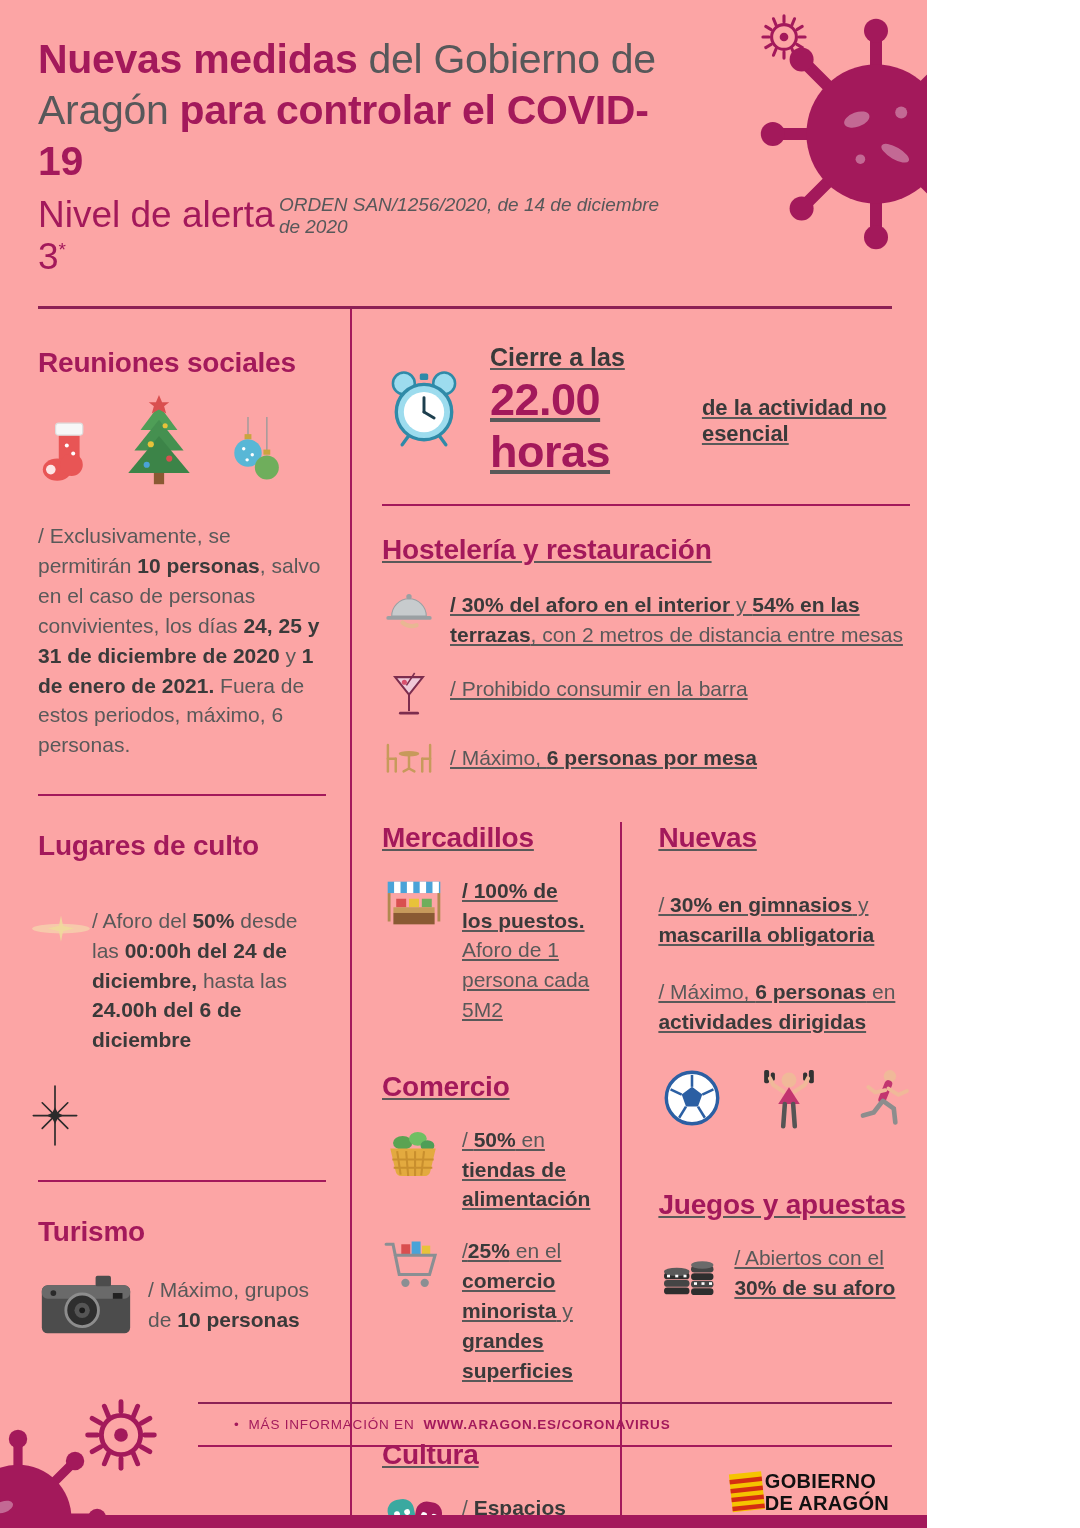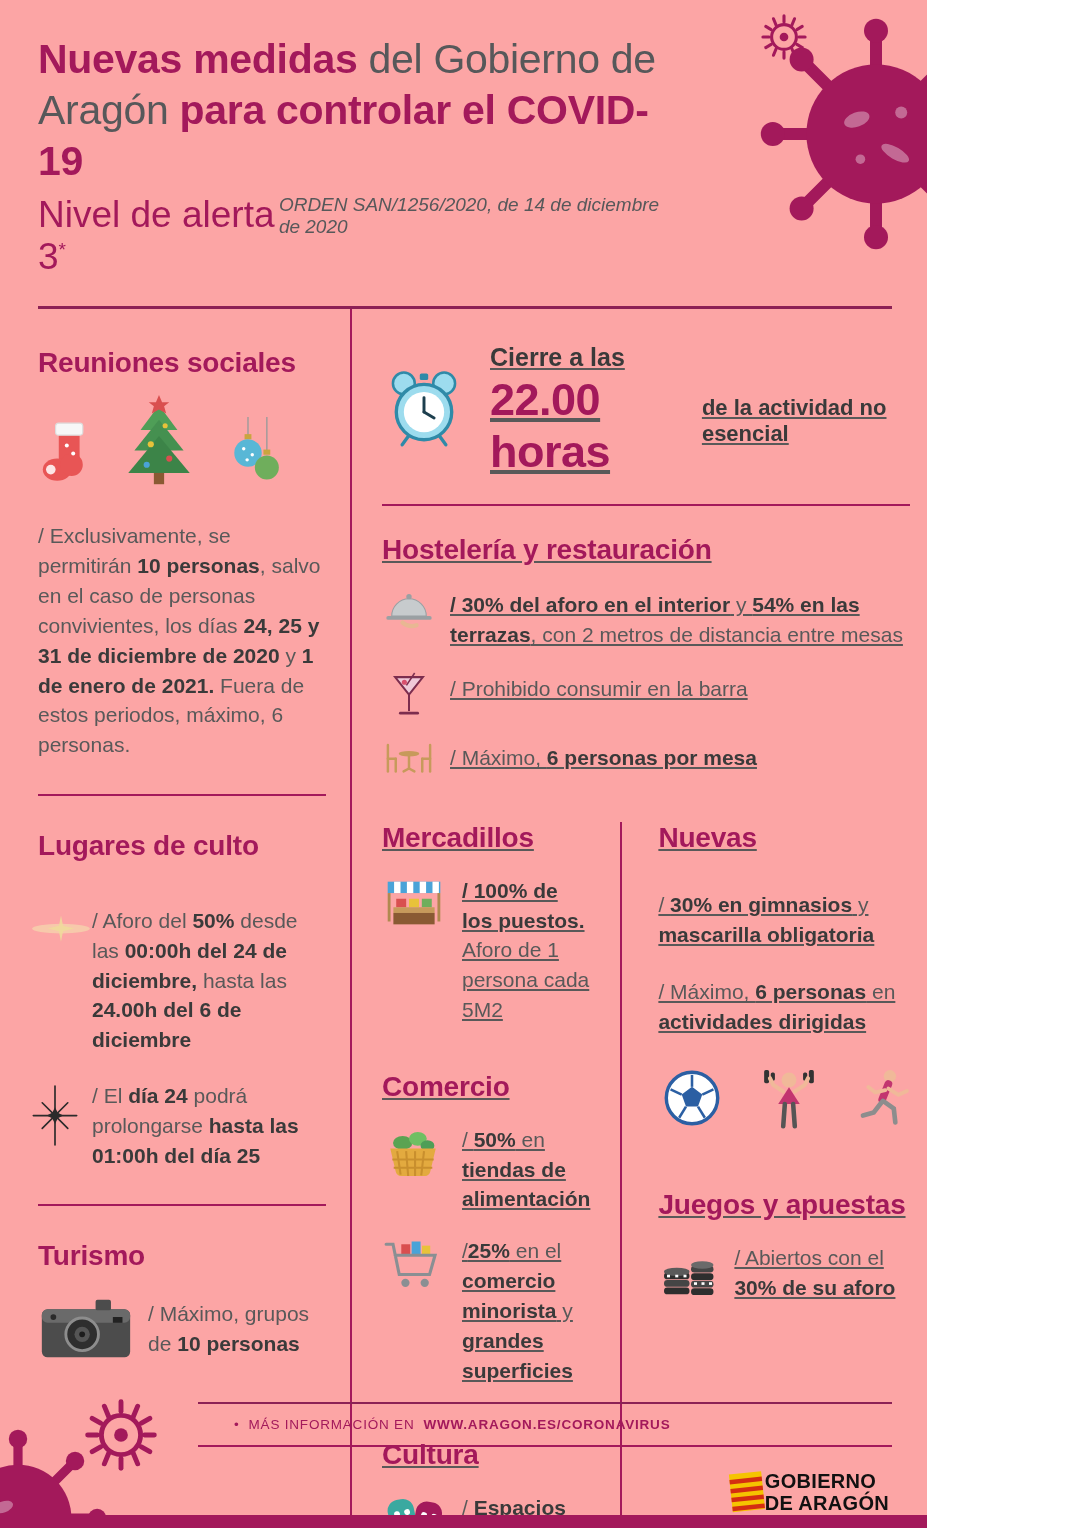--- a/index.html
+++ b/index.html
@@ -223,21 +223,20 @@
             <svg viewBox="0 0 90 110" class="icon-svg" style="width:50px;">
               <g stroke="#2b2b2b" stroke-width="3" stroke-linecap="round">
                 <line x1="45" y1="2" x2="45" y2="108"></line>
                   <line x1="6" y1="55" x2="84" y2="55"></line>
                 <line x1="22" y1="32" x2="68" y2="78"></line>
                   <line x1="68" y1="32" x2="22" y2="78"></line>
               </g>
               <polygon points="45,40 50,50 60,55 50,60 45,70 40,60 30,55 40,50" fill="#2b2b2b"></polygon>
             </svg>
           </span>
-          <p class="rich"><span>/ El </span><b>día 24</b><span> podrá prolongarse </span><b>hasta las 01:00h del día 25</b></p>
         </div>
       </section>
 
       <div class="col-divider"></div>
 
       <section>
         <h2>Turismo</h2>
         <div class="turismo-item">
           <span class="item-icon">
             <svg viewBox="0 0 100 72" class="icon-svg">

